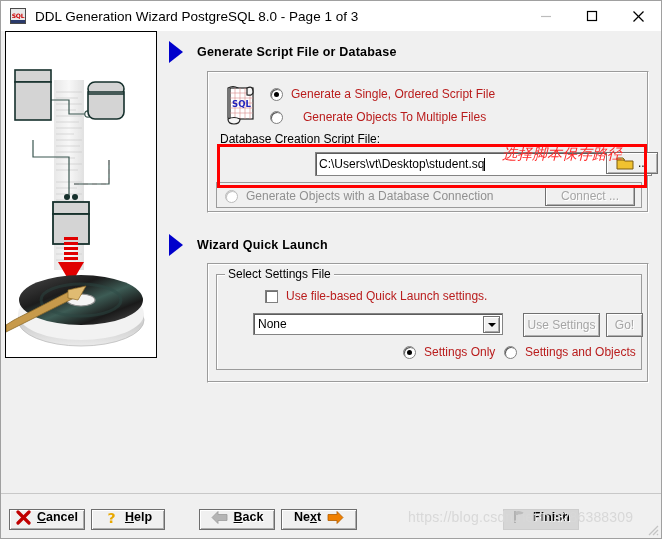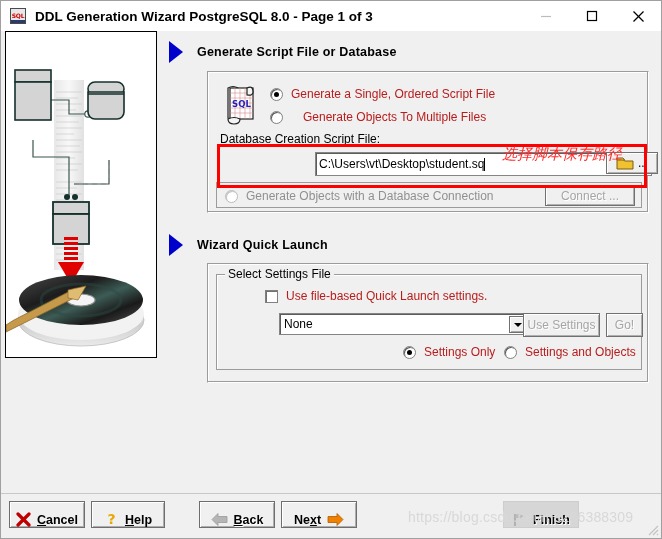--- a/index.html
+++ b/index.html
@@ -62,21 +62,20 @@
     left: 0; bottom: 0;
     width: 100%; height: 3px;
     background: #2a3a6a;
   }
   #title-text {
     margin-left: 9px;
     font-size: 13.5px;
     color: #000000;
     font-family: "Liberation Sans", sans-serif;
     white-space: nowrap;
-    font-weight: bold;
   }
   #wincontrols {
     margin-left: auto;
     display: flex;
     height: 30px;
   }
   .wbtn {
     width: 46px;
     height: 30px;
     display: flex;
@@ -320,34 +319,35 @@
     position: absolute;
     left: 0; bottom: 0;
     width: 100%;
     height: 45px;
     background: #f0f0f0;
     border-top: 1px solid #c8c8c8;
     box-sizing: border-box;
   }
   .bigbtn {
     position: absolute;
-    height: 27px;
+    height: 21px;
     background: #f0f0f0;
     border: 1px solid #6e6e6e;
     box-shadow: inset 1px 1px 0 #ffffff, inset -1px -1px 0 #adadad;
     box-sizing: border-box;
     display: flex;
-    align-items: flex-end;
+    align-items: flex-start;
     justify-content: center;
     gap: 6px;
     font-size: 12.5px;
     font-weight: bold;
     color: #000;
     font-family: "Liberation Sans", sans-serif;
     user-select: none;
+    margin-top: 8px;
   }
   .bigbtn.disabled { color: #000000; text-shadow: 1px 1px 0 #fff; }
   .ul { text-decoration: underline; }
 
   #watermark {
     position: absolute;
     left: 407px; top: 508px;
     font-size: 14px;
     color: #d8d8d8;
     font-family: "Liberation Sans", sans-serif;
@@ -570,21 +570,21 @@
 
     <div class="panel-box" style="position:absolute;left:38px;top:232px;width:442px;height:120px;">
       <div class="legend-box" style="position:absolute;left:8px;top:10px;width:426px;height:96px;">
         <span class="legend-text">Select Settings File</span>
 
         <div class="radio-row" style="position:absolute;left:48px;top:14px;">
           <span class="checkbox"></span>
           <span class="radio-label">Use file-based Quick Launch settings.</span>
         </div>
 
-        <div class="combo" style="position:absolute;left:62px;top:38px;width:250px;height:22px;">
+        <div class="combo" style="position:absolute;left:36px;top:38px;width:250px;height:22px;">
           <span>None</span>
           <span class="combo-arrow">
               <i></i>
             </span>
         </div>
 
         <div class="btn disabled" style="position:absolute;left:306px;top:38px;width:77px;height:24px;">
           <span>Use Settings</span>
         </div>
 

